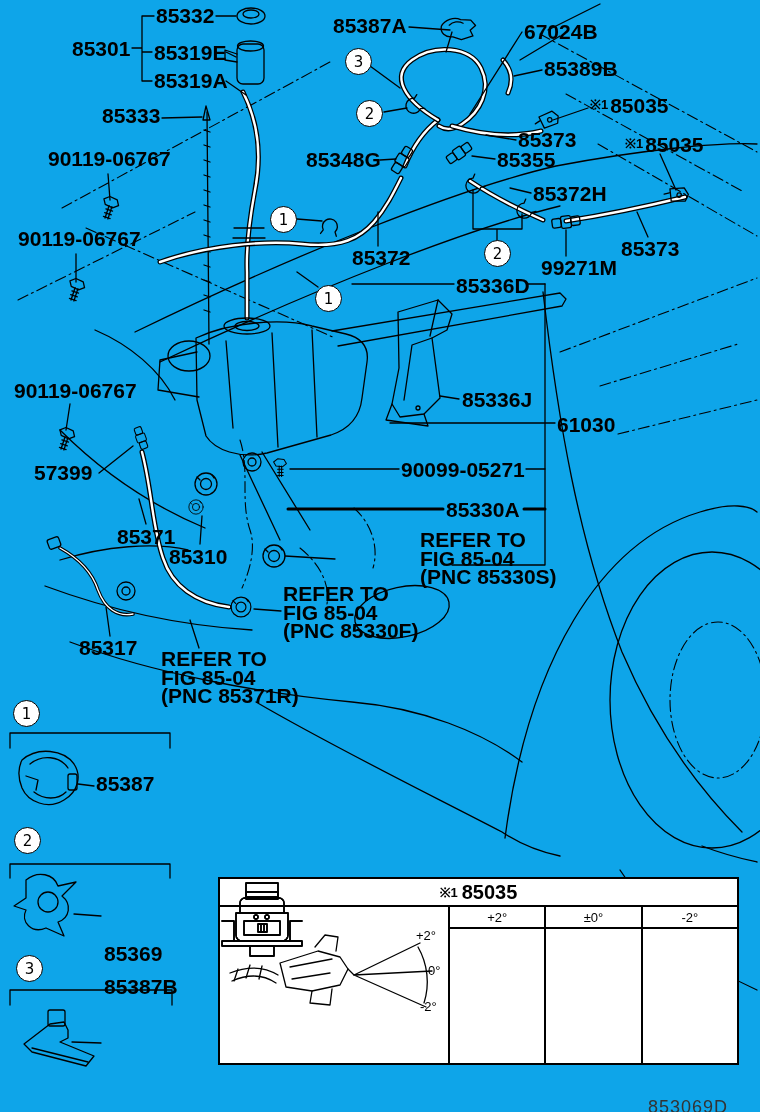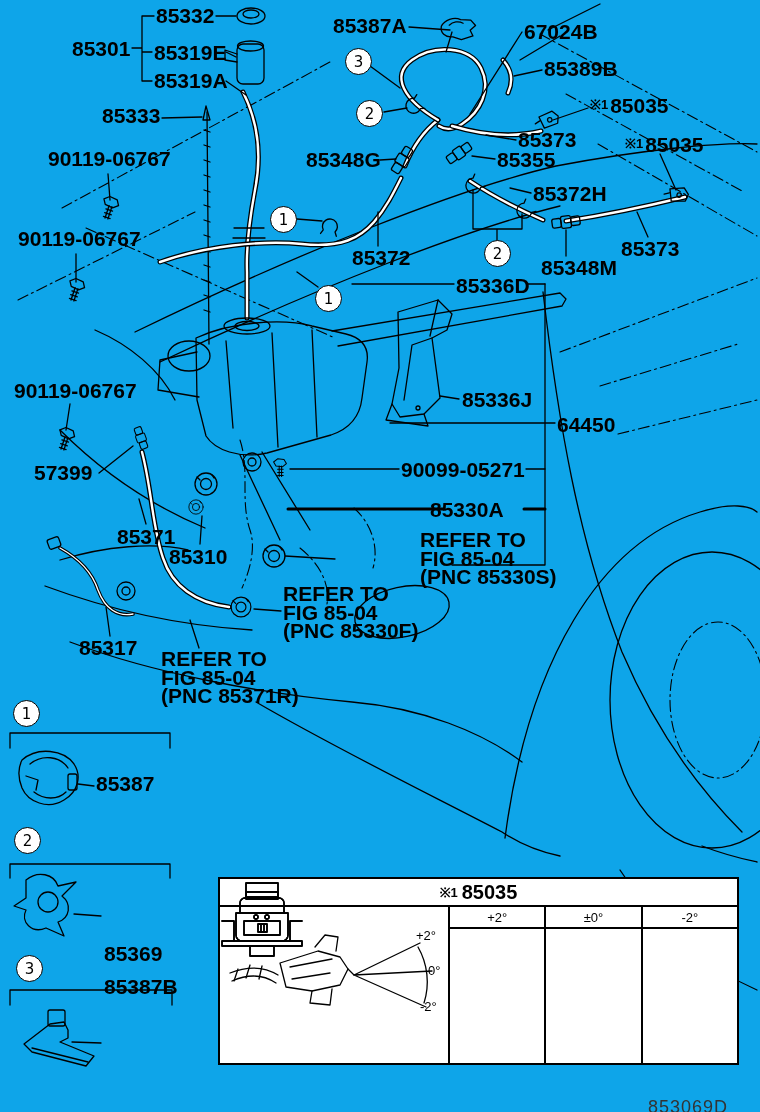--- a/index.html
+++ b/index.html
@@ -265,26 +265,26 @@
 <div class="pl" style="left:524px;top:21px">67024B</div>
 <div class="pl" style="left:544px;top:58px">85389B</div>
 <div class="pl" style="left:590px;top:95px"><span class="pl-sm">※1</span><span>85035</span></div>
 <div class="pl" style="left:518px;top:129px">85373</div>
 <div class="pl" style="left:625px;top:134px"><span class="pl-sm">※1</span><span>85035</span></div>
 <div class="pl" style="left:306px;top:149px">85348G</div>
 <div class="pl" style="left:497px;top:149px">85355</div>
 <div class="pl" style="left:533px;top:183px">85372H</div>
 <div class="pl" style="left:621px;top:238px">85373</div>
 <div class="pl" style="left:352px;top:247px">85372</div>
-<div class="pl" style="left:541px;top:257px">85348M</div>
+<div class="pl" style="left:541px;top:257px">99271M</div>
 <div class="pl" style="left:456px;top:275px">85336D</div>
 <div class="pl" style="left:462px;top:389px">85336J</div>
-<div class="pl" style="left:557px;top:414px">64450</div>
+<div class="pl" style="left:557px;top:414px">61030</div>
 <div class="pl" style="left:401px;top:459px">90099-05271</div>
-<div class="pl" style="left:430px;top:499px">85330A</div>
+<div class="pl" style="left:446px;top:499px">85330A</div>
 <div class="pl" style="left:34px;top:462px">57399</div>
 <div class="pl" style="left:117px;top:526px">85371</div>
 <div class="pl" style="left:169px;top:546px">85310</div>
 <div class="pl" style="left:79px;top:637px">85317</div>
 <div class="pl" style="left:96px;top:773px">85387</div>
 <div class="pl" style="left:104px;top:943px">85369</div>
 <div class="pl" style="left:104px;top:976px">85387B</div>
 
 <div class="refer" style="left:420px;top:531px">
   <div>REFER TO</div>

